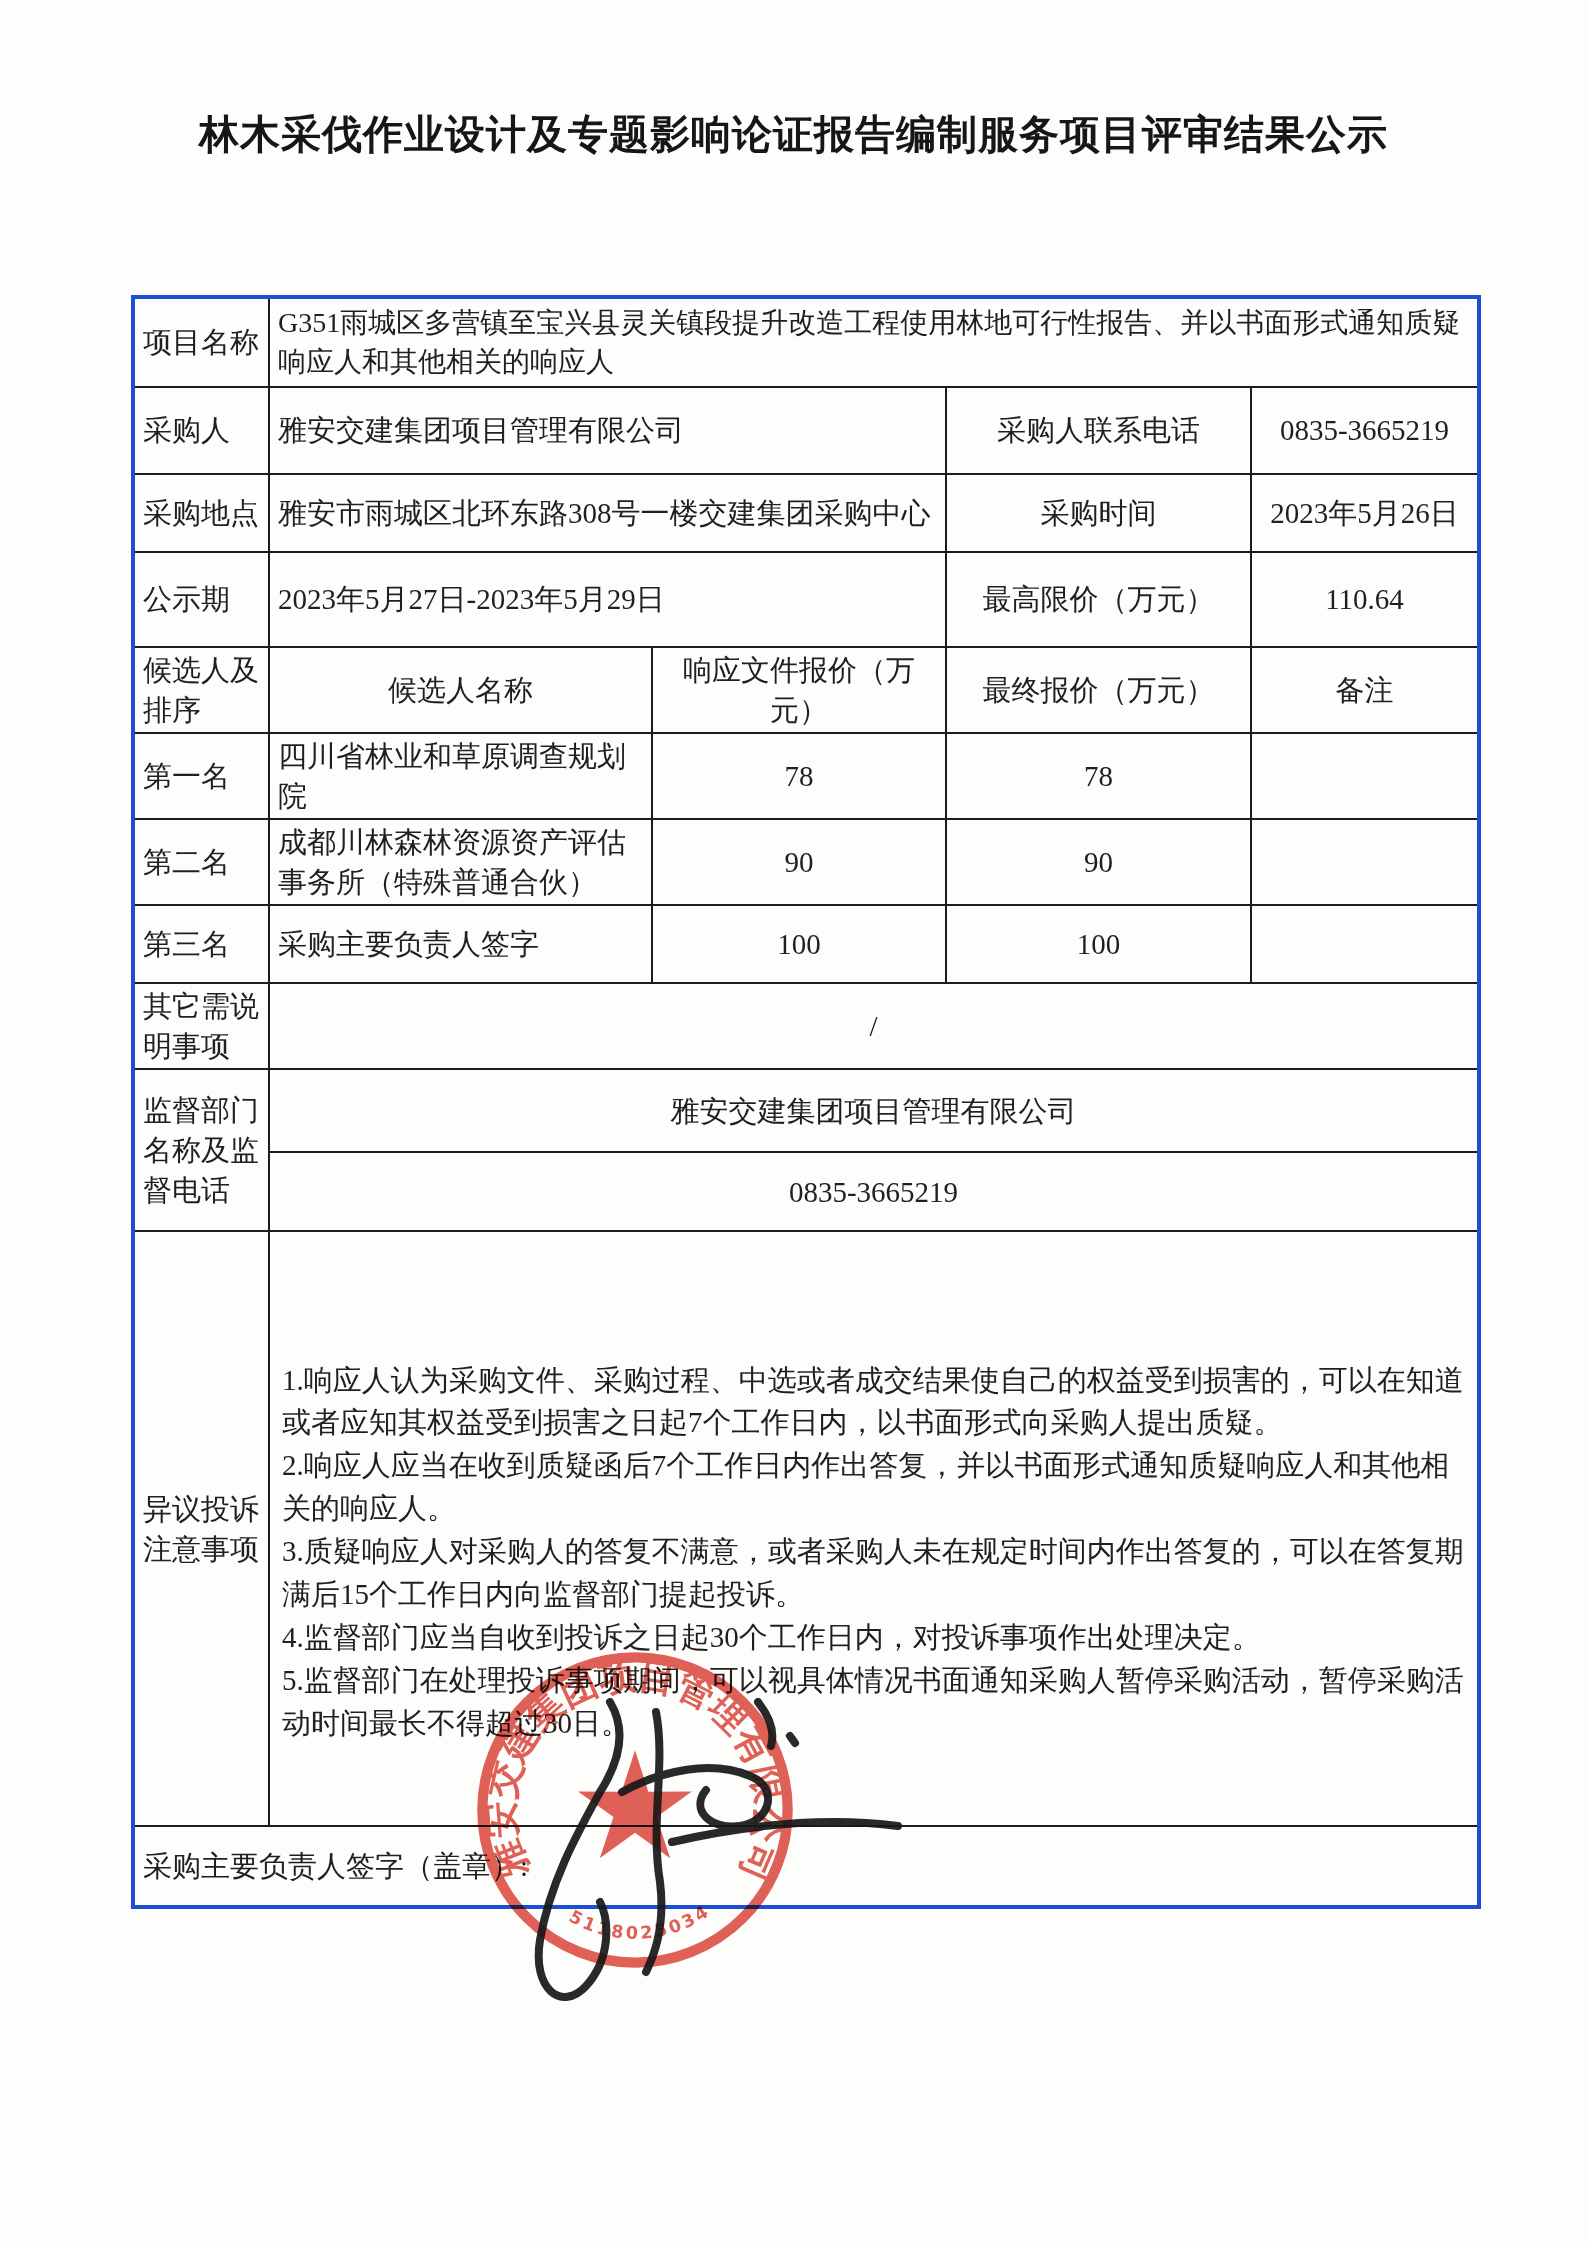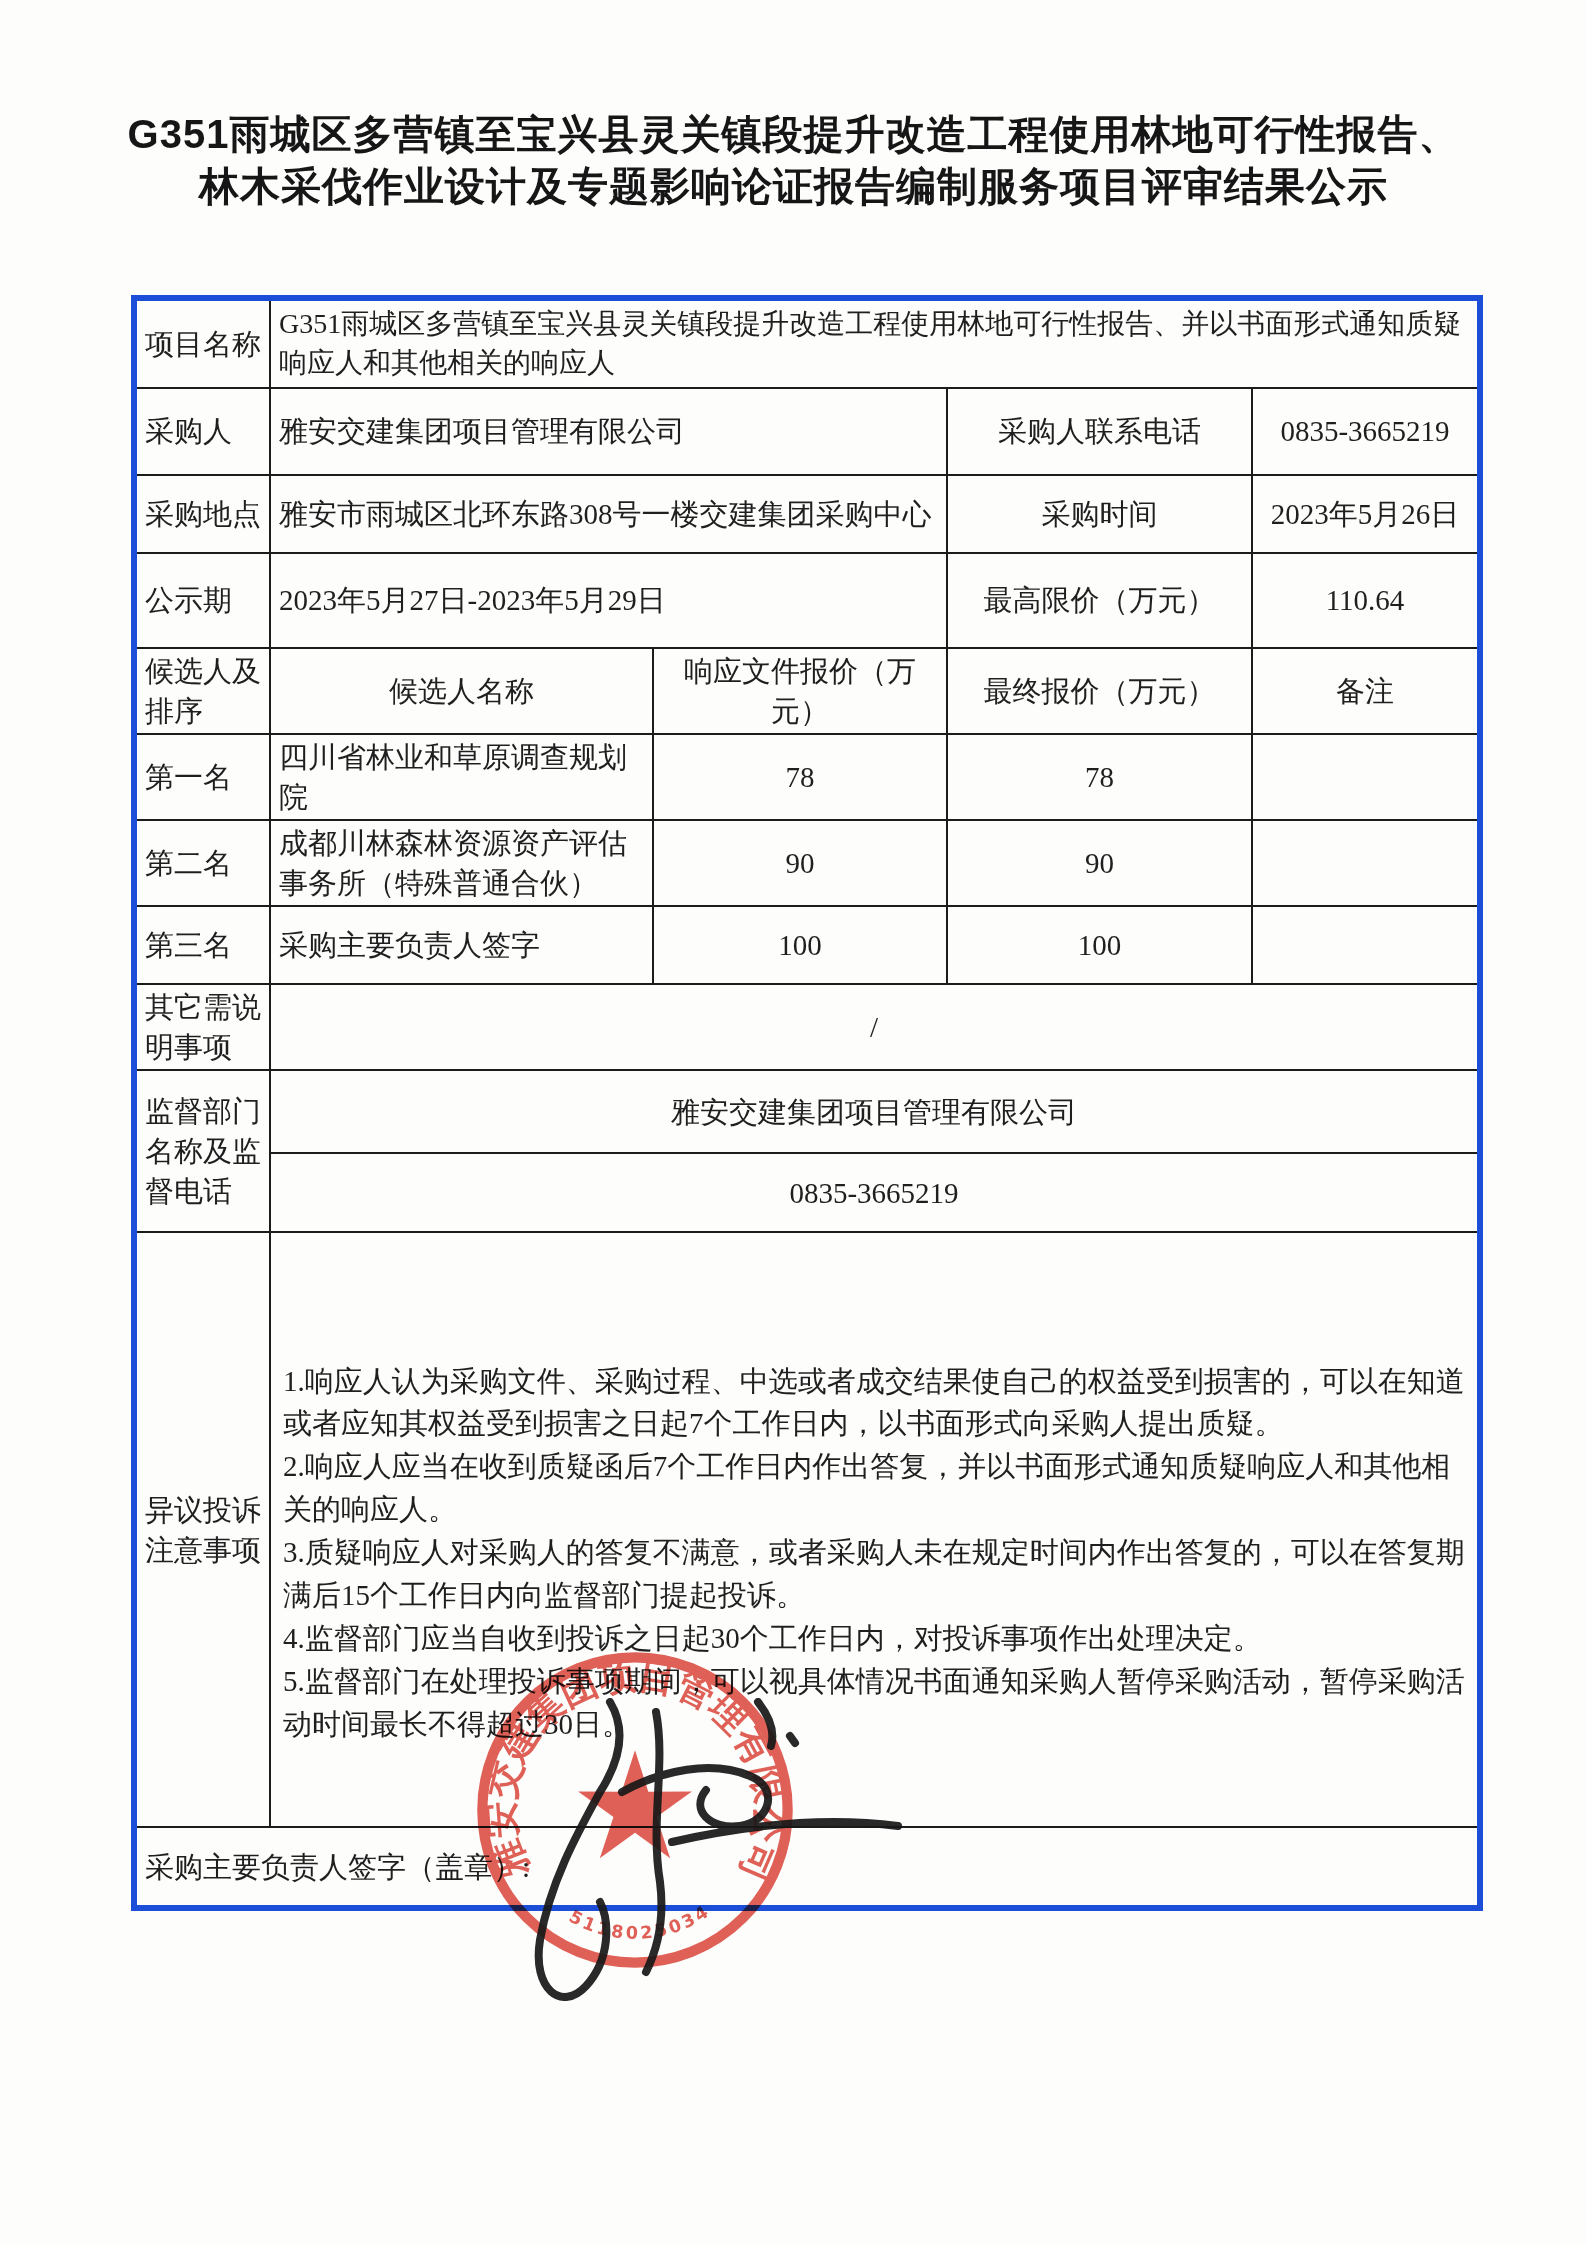--- a/index.html
+++ b/index.html
@@ -21,21 +21,21 @@
     line-height:52px;
     color:#161616;
     letter-spacing:1px;
   }
   table.result{
     position:absolute;
     left:131px;top:295px;
     width:1346px;
     border-collapse:collapse;
     table-layout:fixed;
-    border:6px solid #1d4ed8;
+    border:4px solid #1d4ed8;
     font-size:29px;
     color:#1f1f1f;
   }
   table.result td{
     border:2px solid #1c1c1c;
     vertical-align:middle;
     padding:2px 8px;
     line-height:1.38;
     word-break:break-all;
     overflow:hidden;
@@ -54,21 +54,20 @@
   }
   .signature{
     position:absolute;left:460px;top:1640px;width:480px;height:400px;
     z-index:6;pointer-events:none;
   }
 </style>
 </head>
 <body>
 
 <div class="page-title">
-  <div>G351雨城区多营镇至宝兴县灵关镇段提升改造工程使用林地可行性报告、</div>
   <div>林木采伐作业设计及专题影响论证报告编制服务项目评审结果公示</div>
 </div>
 
 <table class="result">
   <colgroup>
     <col style="width:136px">
       <col style="width:383px">
       <col style="width:294px">
       <col style="width:305px">
       <col style="width:228px">

